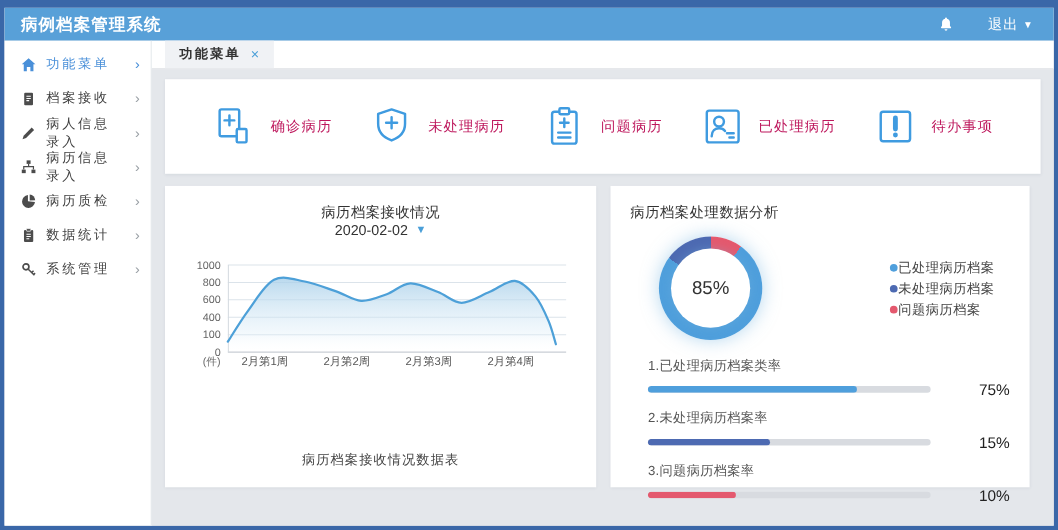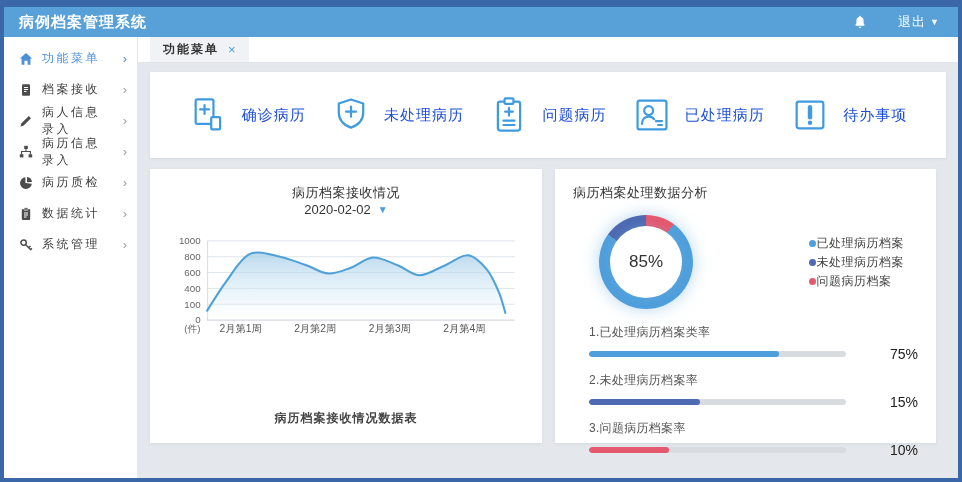--- a/index.html
+++ b/index.html
@@ -29,36 +29,36 @@
   .tab{ display:flex; align-items:center; margin-left:12px; padding:0 13px; background:#f0f2f5;
         font-size:12px; font-weight:bold; color:#333; letter-spacing:2px; cursor:pointer; }
   .tab-close{ margin-left:9px; color:#4a9fd8; font-size:13px; font-weight:normal; letter-spacing:0; }
   .content{ flex:1; padding:9px 12px 0 12px; background:#e4e7eb; }
   .card{ background:#fff; box-shadow:0 1px 3px rgba(40,60,90,.08); }
   
   .quick{ height:86px; margin-bottom:11px; display:flex; align-items:center;
           justify-content:space-around; padding:0 26px; }
   .qa{ display:flex; align-items:center; gap:13px; cursor:pointer; }
   .qa-icon{ width:40px; height:40px; display:flex; color:#3f9be0; }
-  .qa-label{ font-size:15px; color:#1d4ed8; letter-spacing:1px; }
+  .qa-label{ font-size:13px; color:#be185d; letter-spacing:1px; }
   
   .charts-row{ display:flex; gap:13px; height:274px; }
   .panel{ padding:15px 18px 10px 18px; }
   .panel-left{ width:392px; display:flex; flex-direction:column; }
   .panel-right{ flex:1; margin-right:10px; }
   .panel-head{ display:flex; align-items:center; justify-content:space-between;flex-direction:column; }
   .panel-title{ font-size:13px; color:#333; letter-spacing:.5px; }
   .date-select{ display:flex; align-items:center; gap:7px; font-size:13px; color:#333; cursor:pointer; }
   .date-select .caret{ font-size:10px; }
   .chart-wrap{ margin-top:18px; display:flex; justify-content:center; }
   .chart-wrap svg{ width:356px; height:105px; overflow:visible; }
   .tick{ font-size:10.5px; fill:#666; }
   .xlab{ font-size:11px; fill:#555; }
   .panel-caption{ margin-top:auto; text-align:center; font-size:12px; color:#444;
-                  letter-spacing:1px; padding-bottom:6px;font-weight:bold; }
+                  letter-spacing:1px; padding-bottom:6px; }
   
   .donut-row{ margin-top:13px; display:flex; align-items:center; }
   .donut{ width:94px; height:94px; border-radius:50%; margin-left:26px; position:relative;
           box-shadow:0 0 16px rgba(109,177,224,.5); }
   .donut-hole{ position:absolute; inset:11px; background:#fff; border-radius:50%;
                display:flex; align-items:center; justify-content:center;
                box-shadow:0 0 9px rgba(120,180,220,.35); }
   .donut-hole span{ font-size:17px; color:#333; }
   .legend{ list-style:none; margin-left:auto; margin-right:14px; }
   .legend li{ display:flex; align-items:center; gap:1px; margin:2px 0;text-align:right; }

